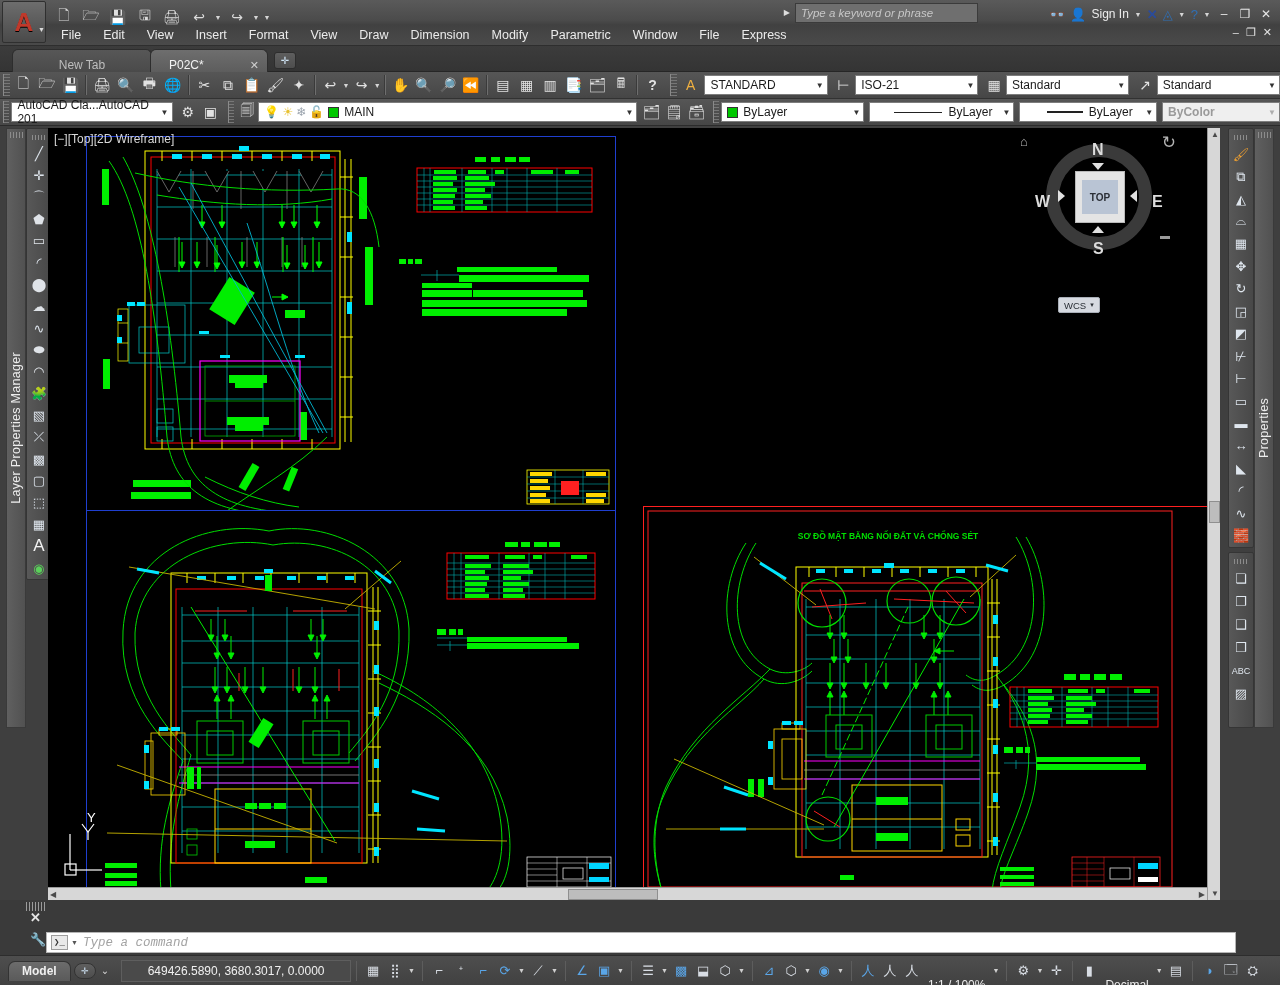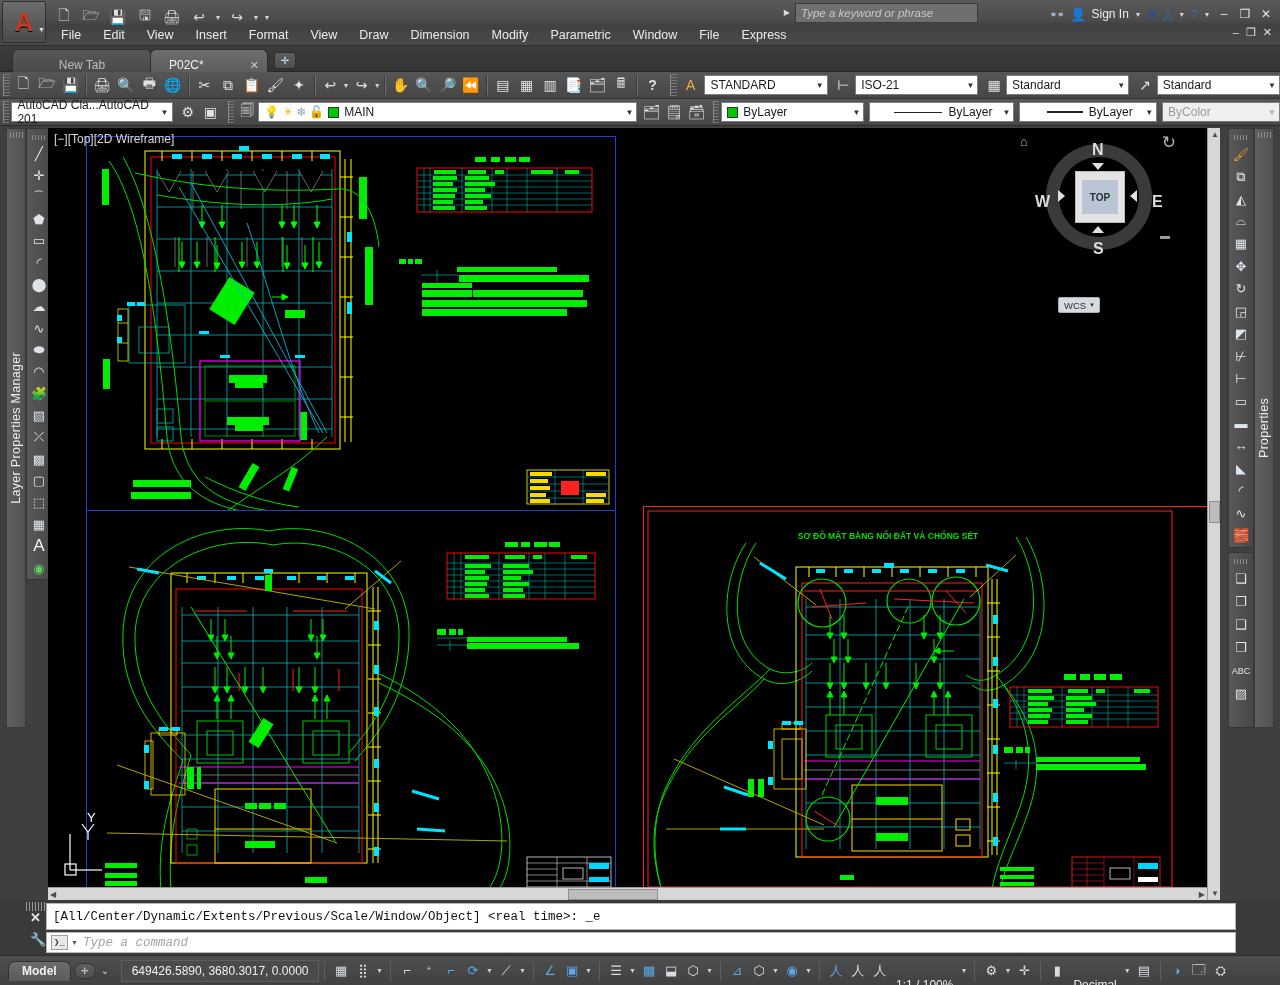--- a/index.html
+++ b/index.html
@@ -111,21 +111,21 @@
 
   .combo {
     height:20px; background:#ffffff; color:#1a1a1a;
     border:1px solid #7d7d7d; display:flex; align-items:center;
     padding:0 2px 0 5px; font-size:12px; position:relative;
   }
   .combo .cb-arrow {
     position:absolute; right:3px; top:50%; transform:translateY(-50%);
     font-size:8px; color:#333;
   }
-  .combo.dis { background:#efefef; color:#9a9a9a; }
+  .combo.dis { background:#efefef; color:#9a9a9a;font-weight:bold; }
   .combo.dis .cb-arrow { color:#adadad; }
   .swatch { width:11px; height:11px; border:1px solid #333; margin-right:5px; flex:0 0 auto; }
   .lineprev { width:48px; height:1px; background:#222; margin-right:6px; flex:0 0 auto; }
 
   
   .dockpanel {
     position:absolute; width:20px;
     background:linear-gradient(to right,#606060,#515151);
     border:1px solid #3a3a3a;
     display:flex; align-items:center; justify-content:center;
@@ -251,21 +251,21 @@
     border-top-left-radius:7px; border-top-right-radius:7px;
     display:flex; align-items:center; font-size:12px; color:#f0f0f0; font-weight:bold;
   }
   .mt-plus {
     margin-left:3px; width:22px; height:16px; border-radius:8px;
     background:linear-gradient(to bottom,#5f5f5f,#4d4d4d); border:1px solid #333;
     display:flex; align-items:center; justify-content:center; font-size:9px; color:#cfe4f5;
   }
   .mt-dbl { margin-left:5px; font-size:10px; color:#d5d5d5; }
   .coords {
-    margin-left:12px; width:198px; height:22px;
+    margin-left:12px; width:230px; height:22px;
     background:#4a4a4a; border:1px solid #5e5e5e;
     display:flex; align-items:center; justify-content:center;
     font-size:12px; color:#f0f0f0;
   }
   .sbsep { width:1px; height:20px; background:#5d5d5d; margin:0 5px; }
   .si { width:22px; height:22px; display:flex; align-items:center; justify-content:center;
         font-size:13px; color:#d8dde4; }
   .si.on { color:#5aa6e8; }
   .scaret { font-size:7px; color:#d0d0d0; margin:0 2px; width:7px; text-align:center; }
   .sbtxt { font-size:12px; color:#ededed; padding:0 5px;margin-top:28px; }
@@ -1331,21 +1331,20 @@
       <div class="sc-ar" style="left:2px;top:2px">◀</div>
       <div class="sc-ar" style="right:2px;top:2px">▶</div>
       <div class="sc-thumb" style="left:520px;top:1px;width:90px;height:11px"></div>
     </div>
   </div>
 
   <div class="cmdzone">
     <div class="cmd-grip"></div>
     <div class="cmd-close">✕</div>
     <div class="cmd-wrench">🔧</div>
-    <div class="cmd-hist">[All/Center/Dynamic/Extents/Previous/Scale/Window/Object] &lt;real time&gt;: _e</div>
     <div class="cmd-input">
       <span class="cmd-prompt">❯_</span>
       <span class="cmd-pcaret">▼</span>
       <span class="cmd-ph">Type a command</span>
     </div>
   </div>
 
   <div class="statusbar">
     <div class="modeltab">Model</div>
     <div class="mt-plus">✛</div>

